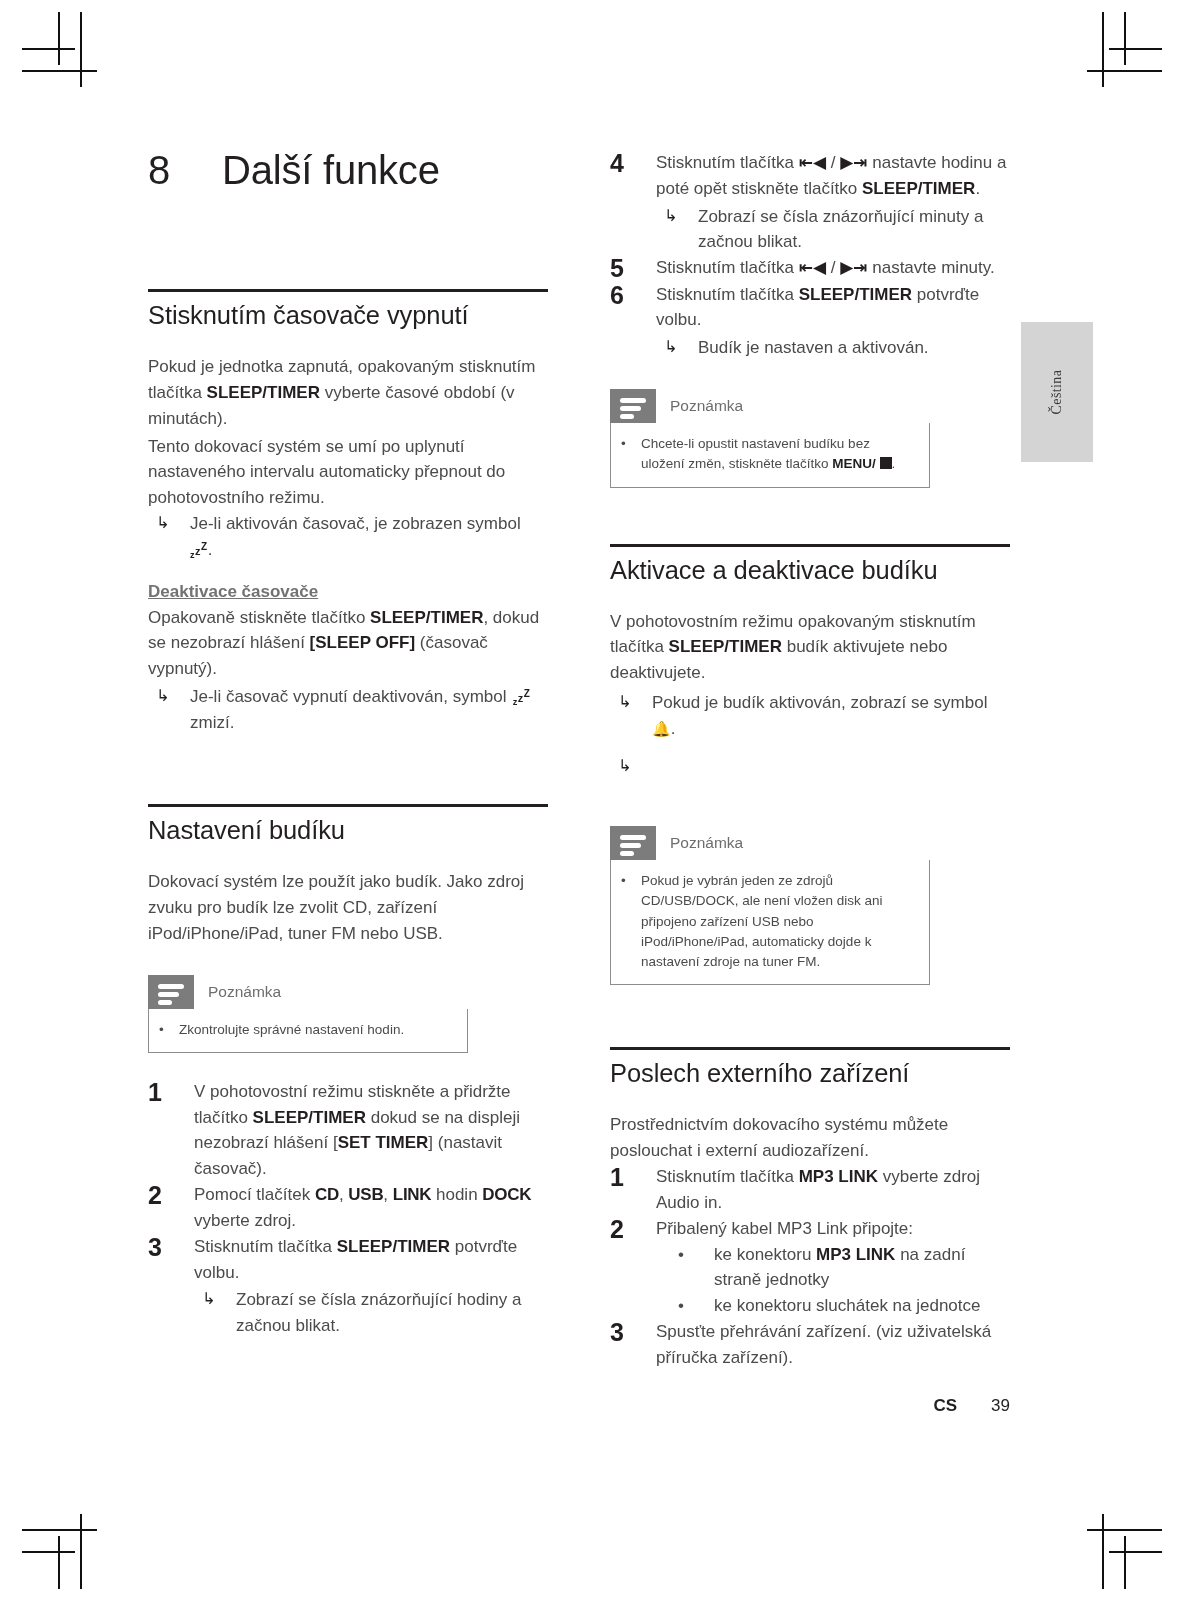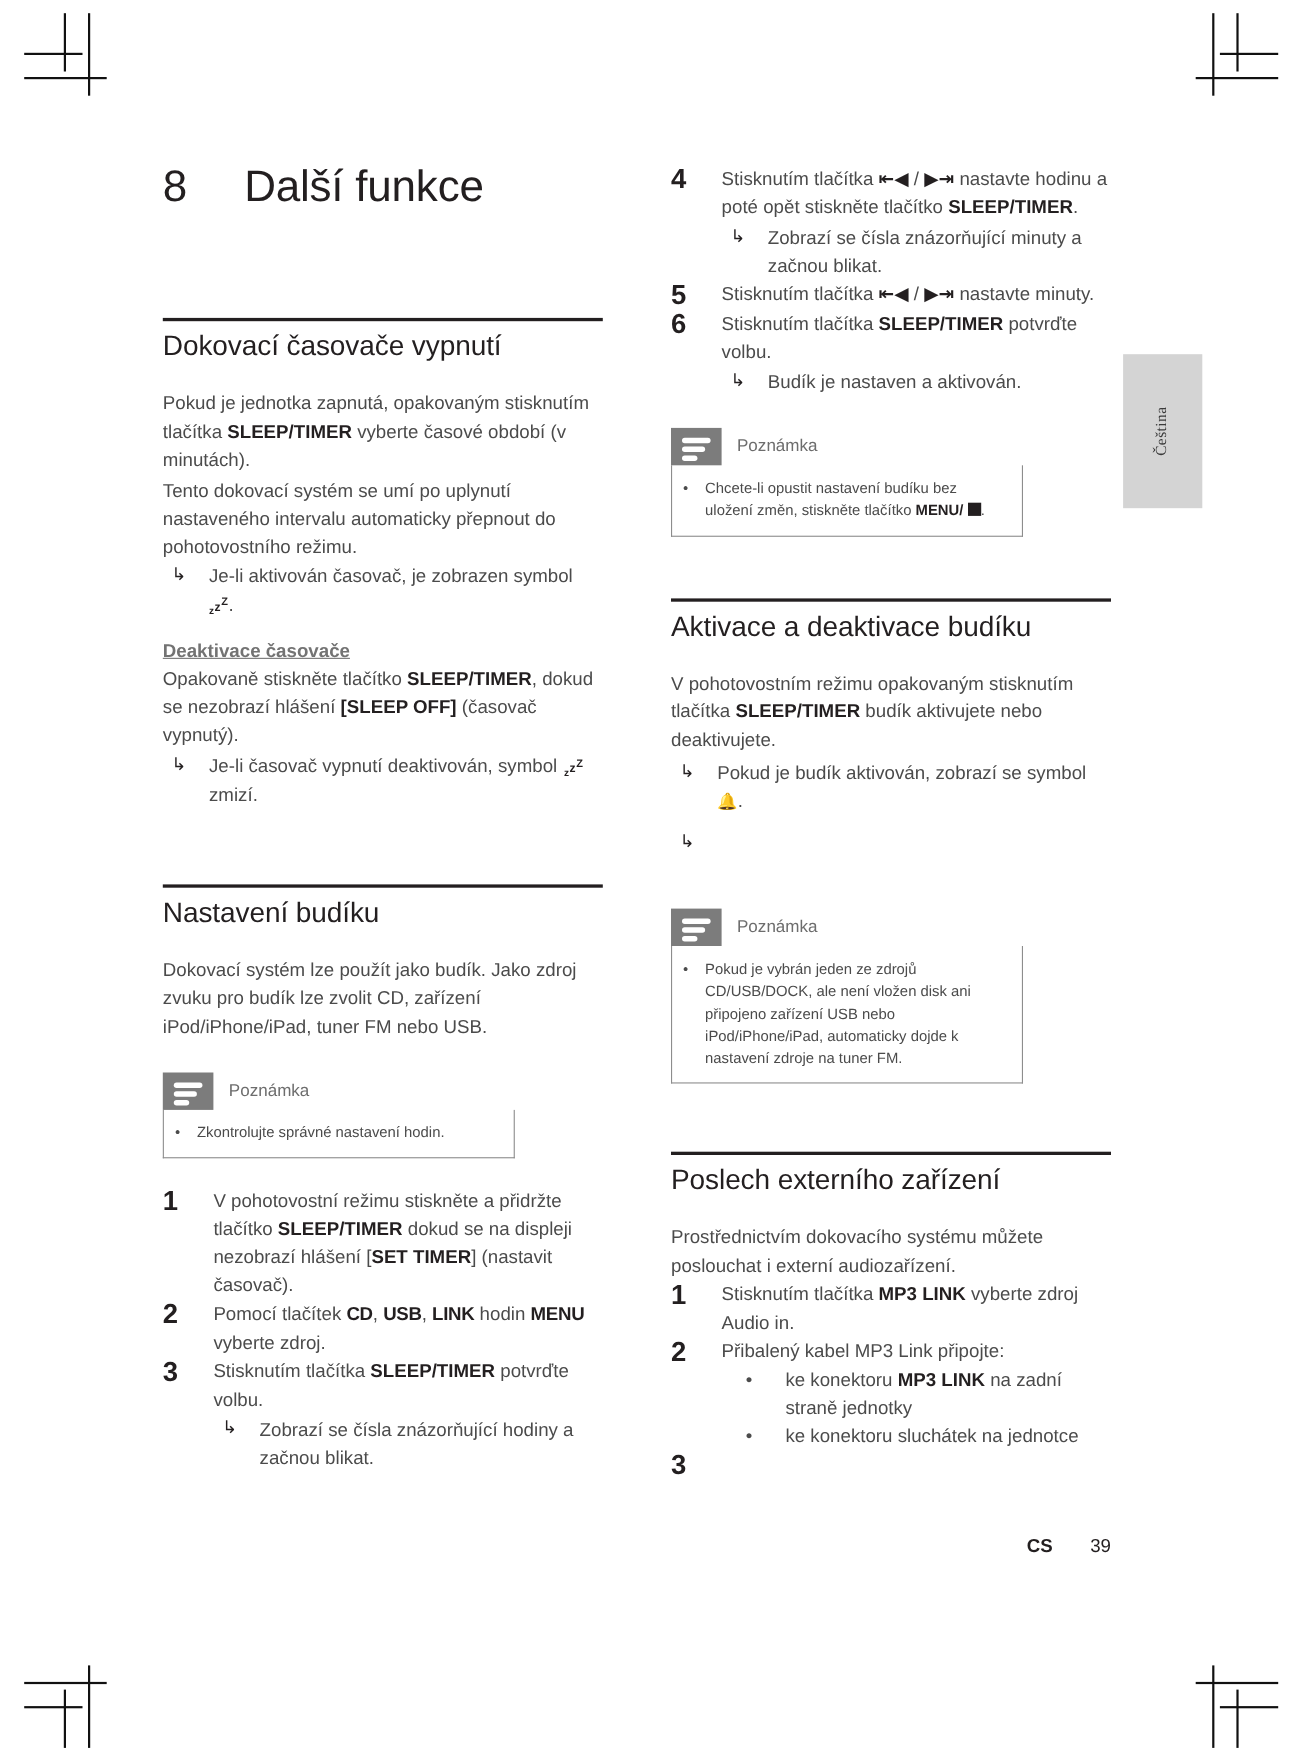--- a/index.html
+++ b/index.html
@@ -282,21 +282,21 @@
 <div class="page">
 
   <div class="col col-left">
 
     <h1 class="chapter">
       <span class="num">8</span>
       <span>Další funkce</span>
     </h1>
 
     <div class="rule"></div>
-    <h2 class="sec">Dokovací časovače vypnutí</h2>
+    <h2 class="sec">Stisknutím časovače vypnutí</h2>
 
     <p class="body" style="margin-bottom:2px"><span>Pokud je jednotka zapnutá, opakovaným stisknutím tlačítka </span><b>SLEEP/TIMER</b><span> vyberte časové období (v minutách).</span></p>
     <p class="body tight">Tento dokovací systém se umí po uplynutí nastaveného intervalu automaticky přepnout do pohotovostního režimu.</p>
 
     <div class="arrow-line">
       <span class="ar">↳</span>
       <span class="tx"><span>Je-li aktivován časovač, je zobrazen symbol </span><span class="sleepz"> <sub>z</sub>z<sup>Z</sup></span><span>.</span></span>
     </div>
 
     <h3 class="sub" style="margin-top:16px">Deaktivace časovače</h3>
@@ -328,21 +328,21 @@
       </div>
     </div>
 
     <ol class="steps">
       <li>
         <span class="n">1</span>
         <span class="c"><span>V pohotovostní režimu stiskněte a přidržte tlačítko </span><b>SLEEP/TIMER</b><span> dokud se na displeji nezobrazí hlášení [</span><b>SET TIMER</b><span>] (nastavit časovač).</span></span>
       </li>
       <li>
         <span class="n">2</span>
-        <span class="c"><span>Pomocí tlačítek  </span><b class="tbtn">CD</b><span>, </span><b class="tbtn">USB</b><span>, </span><b class="tbtn">LINK</b><span> hodin </span><b class="tbtn">MENU</b><span> vyberte zdroj.</span></span>
+        <span class="c"><span>Pomocí tlačítek  </span><b class="tbtn">CD</b><span>, </span><b class="tbtn">USB</b><span>, </span><b class="tbtn">LINK</b><span> hodin </span><b class="tbtn">DOCK</b><span> vyberte zdroj.</span></span>
       </li>
       <li>
         <span class="n">3</span>
         <span class="c">
           <span>Stisknutím tlačítka </span><b>SLEEP/TIMER</b><span> potvrďte volbu.</span>
           <div class="arrow-line" style="margin-top:2px">
             <span class="ar">↳</span>
             <span class="tx">Zobrazí se čísla znázorňující hodiny a začnou blikat.</span>
           </div>
         </span>
@@ -443,20 +443,21 @@
             <span class="tx"><span>ke konektoru </span><b>MP3 LINK</b><span> na zadní straně jednotky</span></span>
           </div>
           <div class="dot-line">
             <span class="d">•</span>
             <span class="tx">ke konektoru sluchátek na jednotce</span>
           </div>
         </span>
       </li>
       <li>
         <span class="n">3</span>
+        <span class="c">Spusťte přehrávání zařízení. (viz uživatelská příručka zařízení).</span>
       </li>
     </ol>
   </div>
 
   <div class="footer">
     <span class="cs">CS</span><span>39</span>
   </div>
 
 </div>
 

